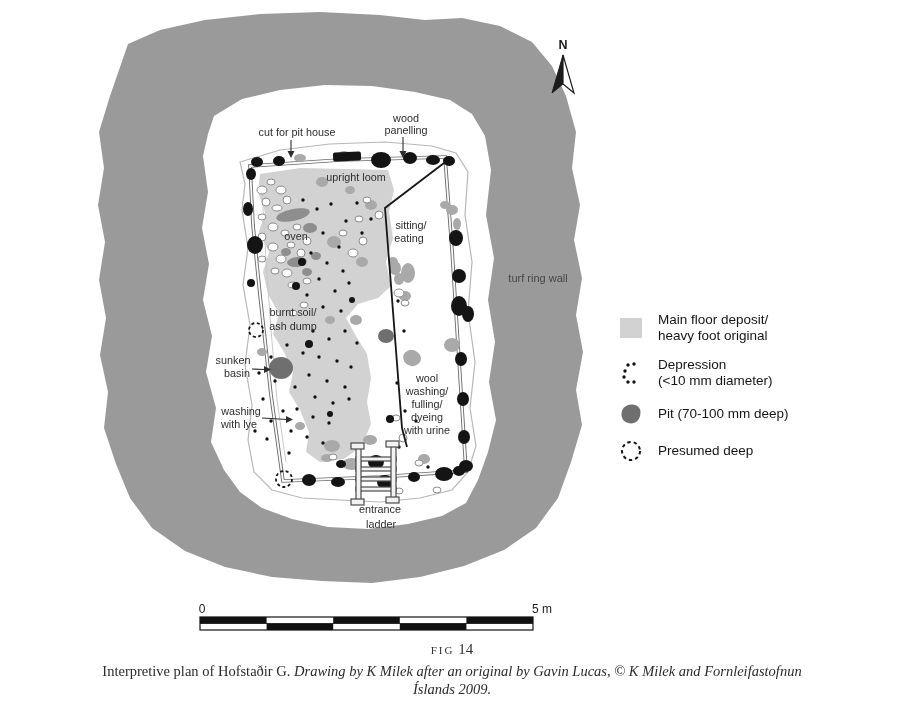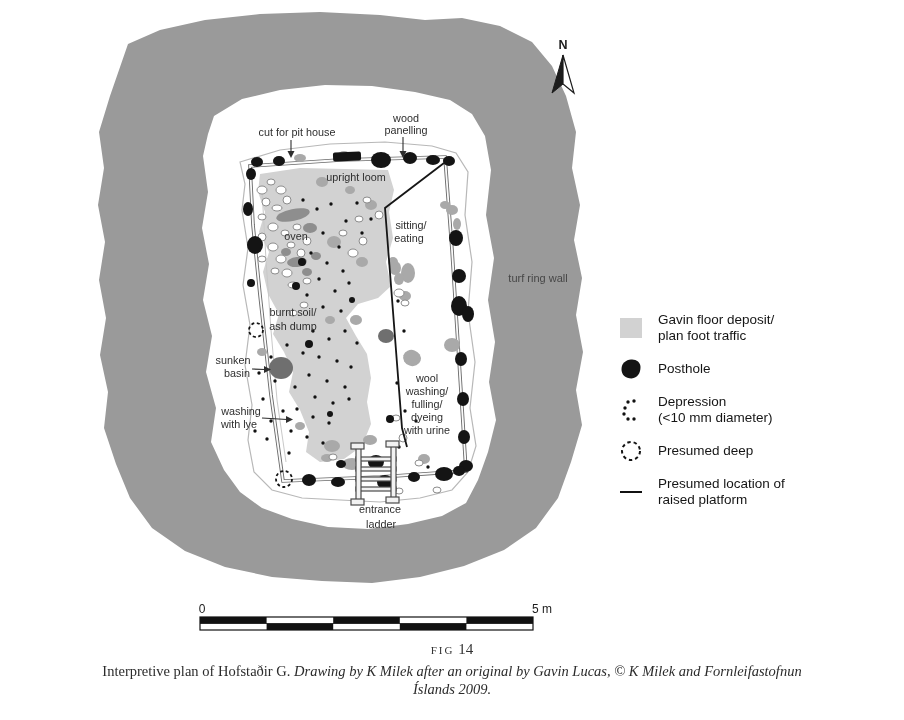--- a/index.html
+++ b/index.html
@@ -317,78 +317,67 @@
 
   <div id="legend">
 
     <div class="lg-row">
       <span class="lg-sw">
         <svg width="24" height="22">
             <rect x="1" y="1" width="22" height="20" fill="#d2d2d2"></rect>
           </svg>
       </span>
       <span class="lg-tx">
-        <div>Gavin floor deposit/</div>
-        <div>plan foot traffic</div>
-      </span>
-    </div>
-
-
-    <div class="lg-row">
-      <span class="lg-sw">
-        <svg width="24" height="24">
-            <path d="M12,2.5 C17,2 21.5,5 21.5,10 C21.5,16 18.5,21 12.5,21.5 C6.5,21.5 2.5,18 2.5,12 C2.5,6 7,3 12,2.5 Z" fill="#141414"></path>
-          </svg>
-      </span>
-      <span class="lg-tx">
-        <div>Posthole</div>
-      </span>
-    </div>
+        <div>Main floor deposit/</div>
+        <div>heavy foot original</div>
+      </span>
+    </div>
+
+
 
     <div class="lg-row">
       <span class="lg-sw">
         <svg width="24" height="24">
           <circle cx="9" cy="4" r="1.7" fill="#111"></circle>
             <circle cx="15" cy="3" r="1.7" fill="#111"></circle>
           <circle cx="6" cy="10" r="1.7" fill="#111"></circle>
             <circle cx="5" cy="16" r="1.7" fill="#111"></circle>
           <circle cx="9" cy="21" r="1.7" fill="#111"></circle>
             <circle cx="15" cy="21" r="1.7" fill="#111"></circle>
         </svg>
       </span>
       <span class="lg-tx">
         <div>Depression</div>
         <div>(&lt;10 mm diameter)</div>
       </span>
     </div>
 
+    <div class="lg-row">
+      <span class="lg-sw">
+        <svg width="24" height="24">
+            <path d="M12,2.5 C17,2 21.5,5 21.5,10 C21.5,16 18.5,21 12.5,21.5 C6.5,21.5 2.5,18 2.5,12 C2.5,6 7,3 12,2.5 Z" fill="#6f6f6f"></path>
+          </svg>
+      </span>
+      <span class="lg-tx">
+        <div>Pit (70-100 mm deep)</div>
+      </span>
+    </div>
 
 
     <div class="lg-row">
       <span class="lg-sw">
         <svg width="24" height="24">
             <circle cx="12" cy="12" r="9" fill="none" stroke="#141414" stroke-width="2" stroke-dasharray="3.4,3"></circle>
           </svg>
       </span>
       <span class="lg-tx">
         <div>Presumed deep</div>
       </span>
     </div>
 
-    <div class="lg-row">
-      <span class="lg-sw">
-        <svg width="24" height="24">
-            <line x1="1" y1="12" x2="23" y2="12" stroke="#111111" stroke-width="2"></line>
-          </svg>
-      </span>
-      <span class="lg-tx">
-        <div>Presumed location of</div>
-        <div>raised platform</div>
-      </span>
-    </div>
   </div>
 
   <div id="caption">
     <div class="figline">
       <span class="figword">FIG</span>
       <span class="fignum">14</span>
     </div>
     <div class="captext">
       <span>Interpretive plan of Hofstaðir G.</span>
       <span class="it">Drawing by K Milek after an original by Gavin Lucas, © K Milek and Fornleifastofnun Íslands 2009.</span>

